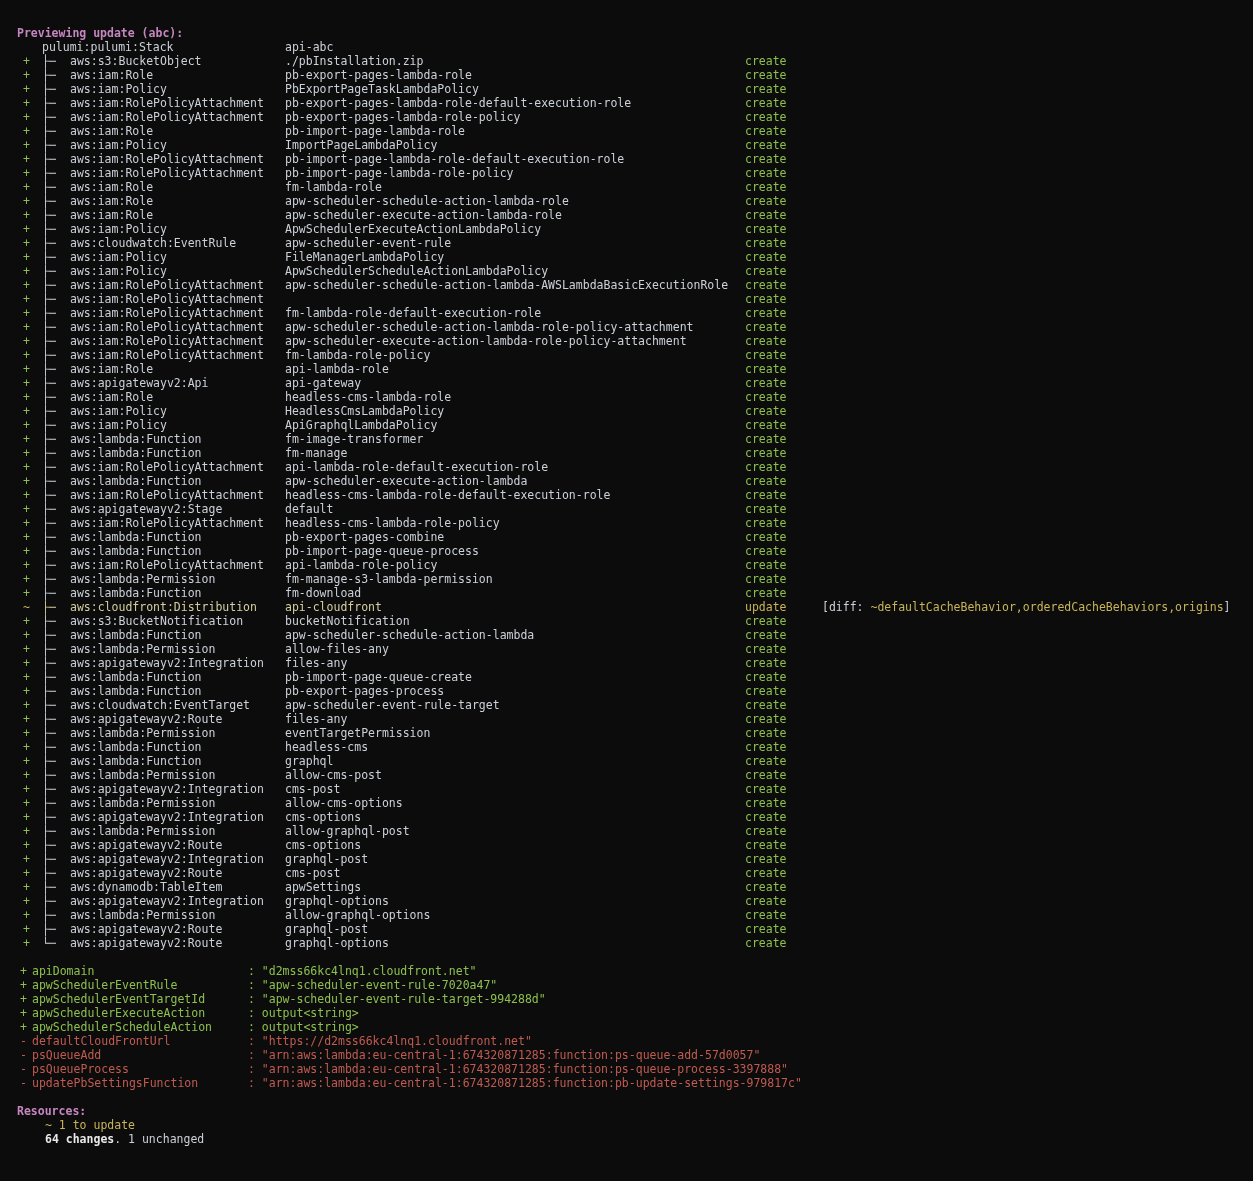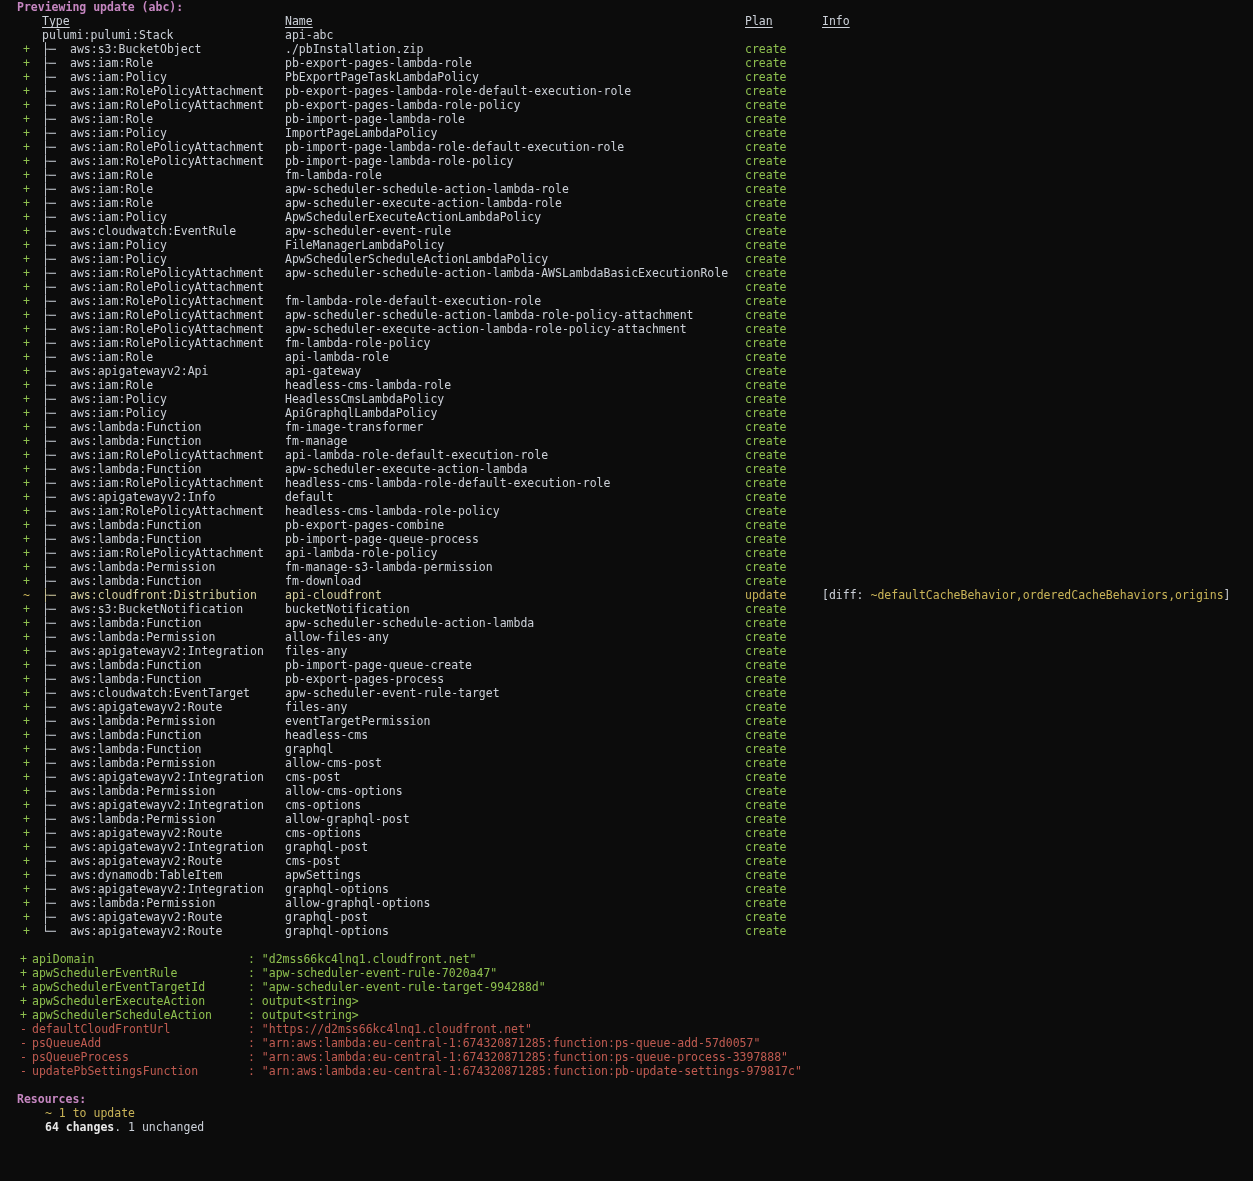--- a/index.html
+++ b/index.html
@@ -1,19 +1,19 @@
 <!DOCTYPE html>
 <html><head>
 <meta charset="utf-8">
 <style>
   html,body{margin:0;padding:0;background:#0c0c0c;}
   body{width:1253px;height:1181px;overflow:hidden;}
   .terminal{
     position:relative;width:1253px;height:1181px;box-sizing:border-box;
-    padding-top:0;
+    padding-top:26px;
     font-family:"DejaVu Sans Mono","Liberation Mono",monospace;
     font-size:11.5px;line-height:14px;color:#ccd1d9;
   }
   .line{position:relative;height:14px;white-space:pre;}
   .line > span{position:absolute;top:0;white-space:pre;}
   .bold{font-weight:bold;}
   .magenta{color:#c586c0;}
   .green{color:#8ec04f;}
   .yellow{color:#c9b458;}
   .paleyellow{color:#d5cfa0;}
@@ -41,26 +41,20 @@
 </style>
 </head>
 <body>
 
 <div class="terminal">
 
   <div class="line">
     <span class="c-label magenta bold">Previewing update (abc):</span>
   </div>
 
-  <div class="line">
-    <span class="c-stacktype underline">Type</span>
-    <span class="c-name underline">Name</span>
-    <span class="c-plan underline">Plan</span>
-    <span class="c-info underline">Info</span>
-  </div>
 
   <div class="line">
     <span class="c-stacktype">pulumi:pulumi:Stack</span>
     <span class="c-name">api-abc</span>
   </div>
 
   <div id="resource-rows">
   <div class="line">
     <span class="c-op green">+</span>
     <span class="c-tree fg">├─</span>
@@ -344,21 +338,21 @@
     <span class="c-tree fg">├─</span>
     <span class="c-type fg">aws:iam:RolePolicyAttachment</span>
     <span class="c-name fg">headless-cms-lambda-role-default-execution-role</span>
     <span class="c-plan green">create</span>
     <span class="c-info"></span>
   </div>
 
   <div class="line">
     <span class="c-op green">+</span>
     <span class="c-tree fg">├─</span>
-    <span class="c-type fg">aws:apigatewayv2:Info</span>
+    <span class="c-type fg">aws:apigatewayv2:Stage</span>
     <span class="c-name fg">default</span>
     <span class="c-plan green">create</span>
     <span class="c-info"></span>
   </div>
 
   <div class="line">
     <span class="c-op green">+</span>
     <span class="c-tree fg">├─</span>
     <span class="c-type fg">aws:iam:RolePolicyAttachment</span>
     <span class="c-name fg">headless-cms-lambda-role-policy</span>

